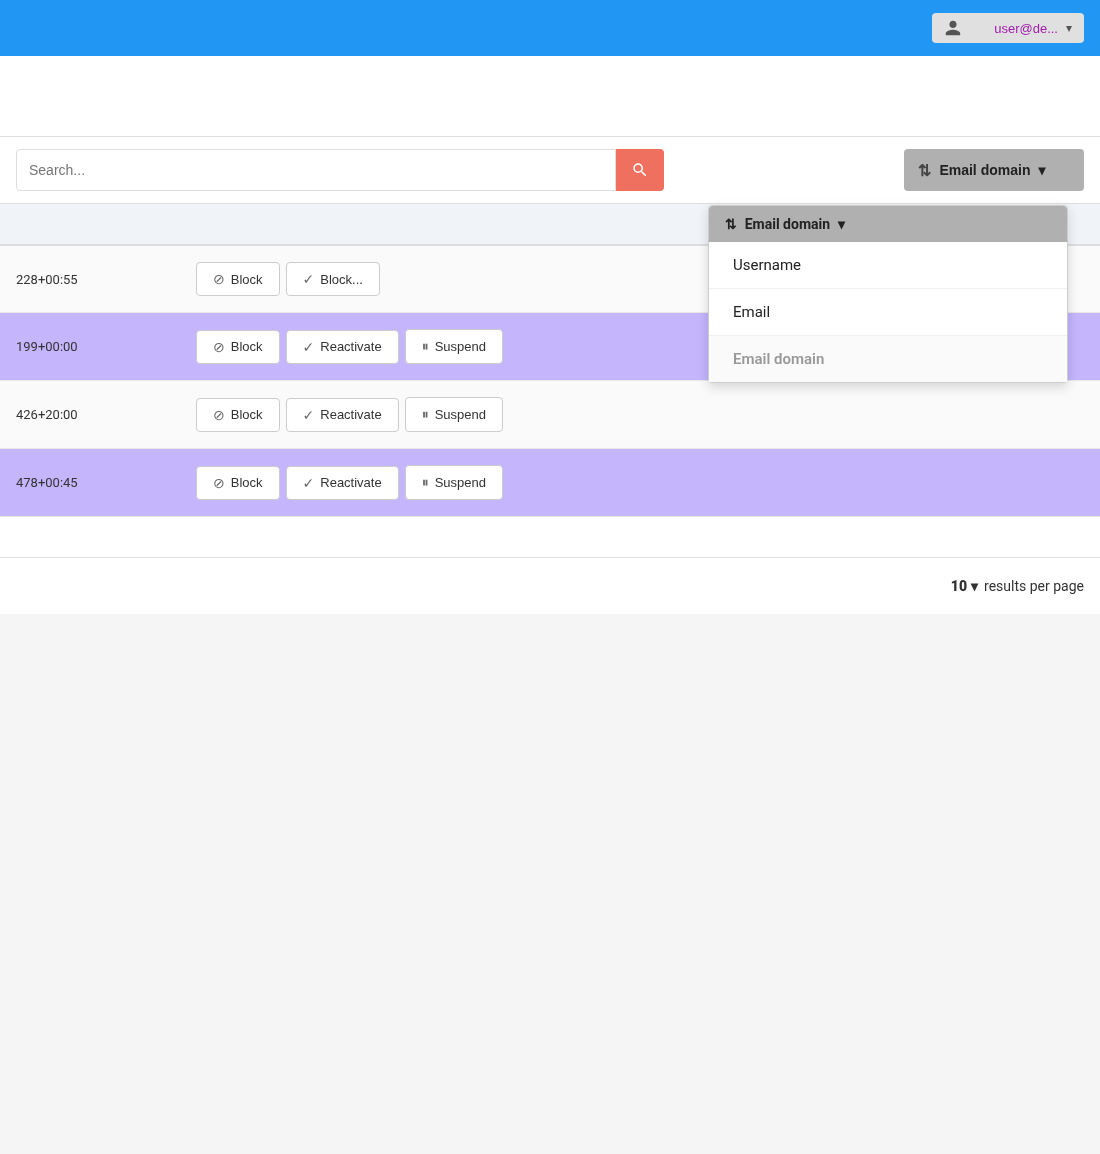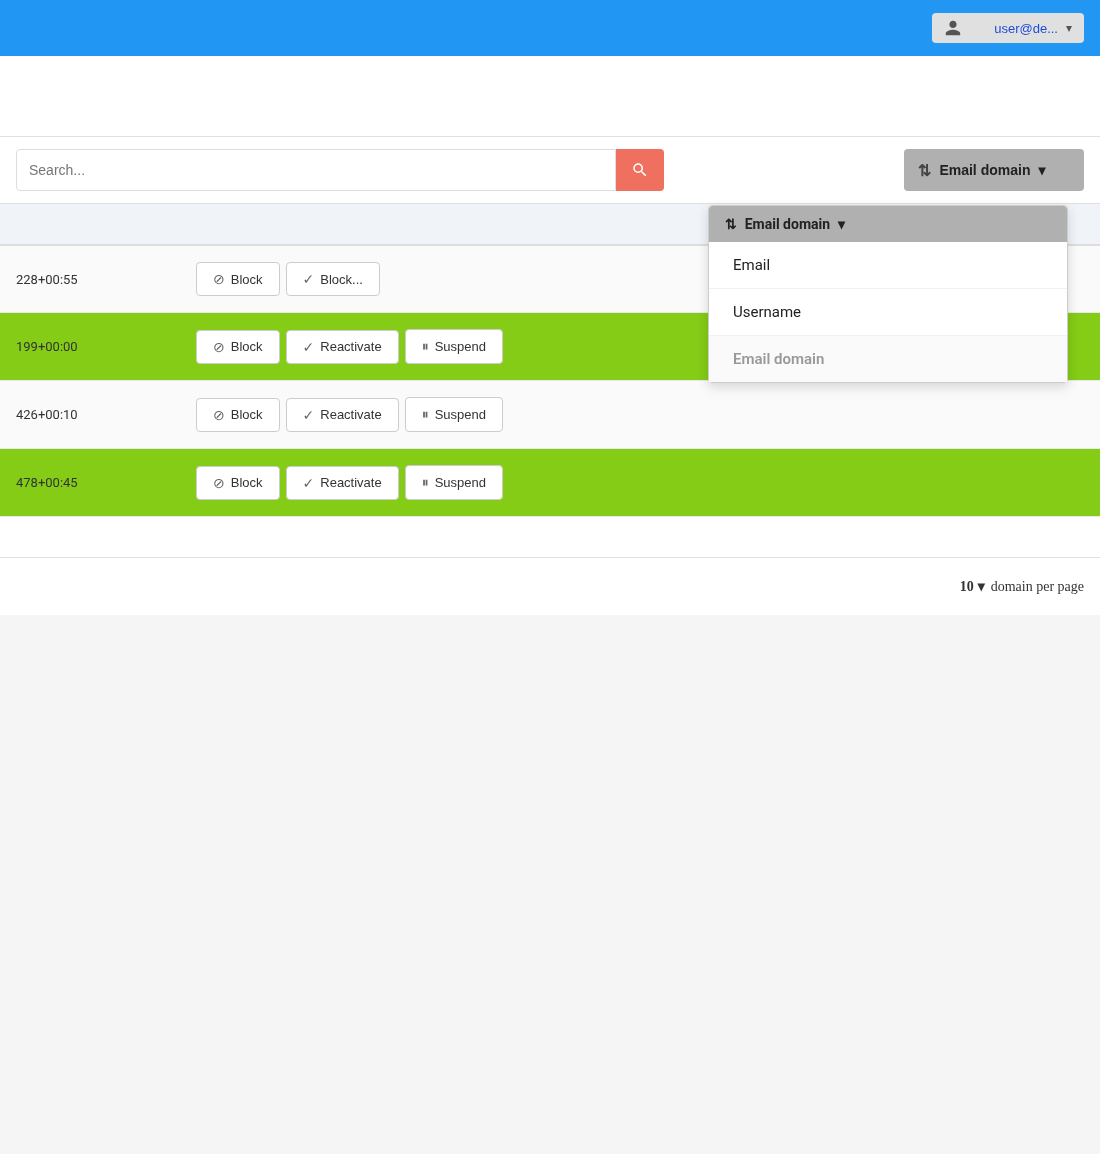--- a/index.html
+++ b/index.html
@@ -30,21 +30,21 @@
       gap: 8px;
       cursor: pointer;
     }
     .user-icon {
       width: 18px;
       height: 18px;
       fill: #555;
     }
     .user-label {
       font-size: 13px;
-      color: #1d4ed8;
+      color: #a21caf;
       margin-left: 24px;
     }
     .chevron-down {
       font-size: 12px;
       color: #555;
     }
 
     
     .search-bar {
       display: flex;
@@ -163,21 +163,21 @@
       font-weight: 700;
       color: #333;
       text-align: center;
       flex: 1;
     }
     .data-row {
       display: flex;
       align-items: center;
       padding: 16px 16px;
       border-bottom: 1px solid #e8e8e8;
-      background: #84cc16;
+      background: #c4b5fd;
     }
     .data-row:nth-child(even) {
       background: #fafafa;
     }
     .cell-timestamp {
       font-size: 13px;
       color: #333;
       min-width: 180px;
       flex-shrink: 0;
     }
@@ -255,22 +255,22 @@
       <span>Email domain</span>
       <span>▾</span>
     </button>
 
     <div class="dropdown-menu">
       <div class="dropdown-header">
         <span>⇅</span>
         <span>Email domain</span>
         <span>▾</span>
       </div>
+      <div class="dropdown-item">Username</div>
       <div class="dropdown-item">Email</div>
-      <div class="dropdown-item">Username</div>
       <div class="dropdown-item selected">Email domain</div>
     </div>
   </div>
 </div>
 
 <div class="table-container" style="background:#fff;">
 
   <div class="table-header-row">
     <div style="flex:1; min-width:180px;"></div>
     <div class="col-actions">Actions</div>
@@ -302,21 +302,21 @@
         <span>Reactivate</span>
       </button>
       <button class="action-btn">
         <span class="btn-icon">⏸</span>
         <span>Suspend</span>
       </button>
     </div>
   </div>
 
   <div class="data-row">
-    <div class="cell-timestamp">426+00:10</div>
+    <div class="cell-timestamp">426+20:00</div>
     <div class="cell-actions">
       <button class="action-btn">
         <span class="btn-icon">⊘</span>
         <span>Block</span>
       </button>
       <button class="action-btn">
         <span class="btn-icon">✓</span>
         <span>Reactivate</span>
       </button>
       <button class="action-btn">
@@ -341,19 +341,19 @@
         <span class="btn-icon">⏸</span>
         <span>Suspend</span>
       </button>
     </div>
   </div>
 
 </div>
 
 <div style="height: 40px; background: #fff;"></div>
 
-<div class="pagination-bar" style="background:#fff;font-family:Liberation Serif, serif;">
+<div class="pagination-bar" style="background:#fff;">
   <div class="per-page-select">
     <strong>10</strong>
     <span>▾</span>
   </div>
-  <span>domain per page</span>
+  <span>results per page</span>
 </div>
 
 </body></html>

